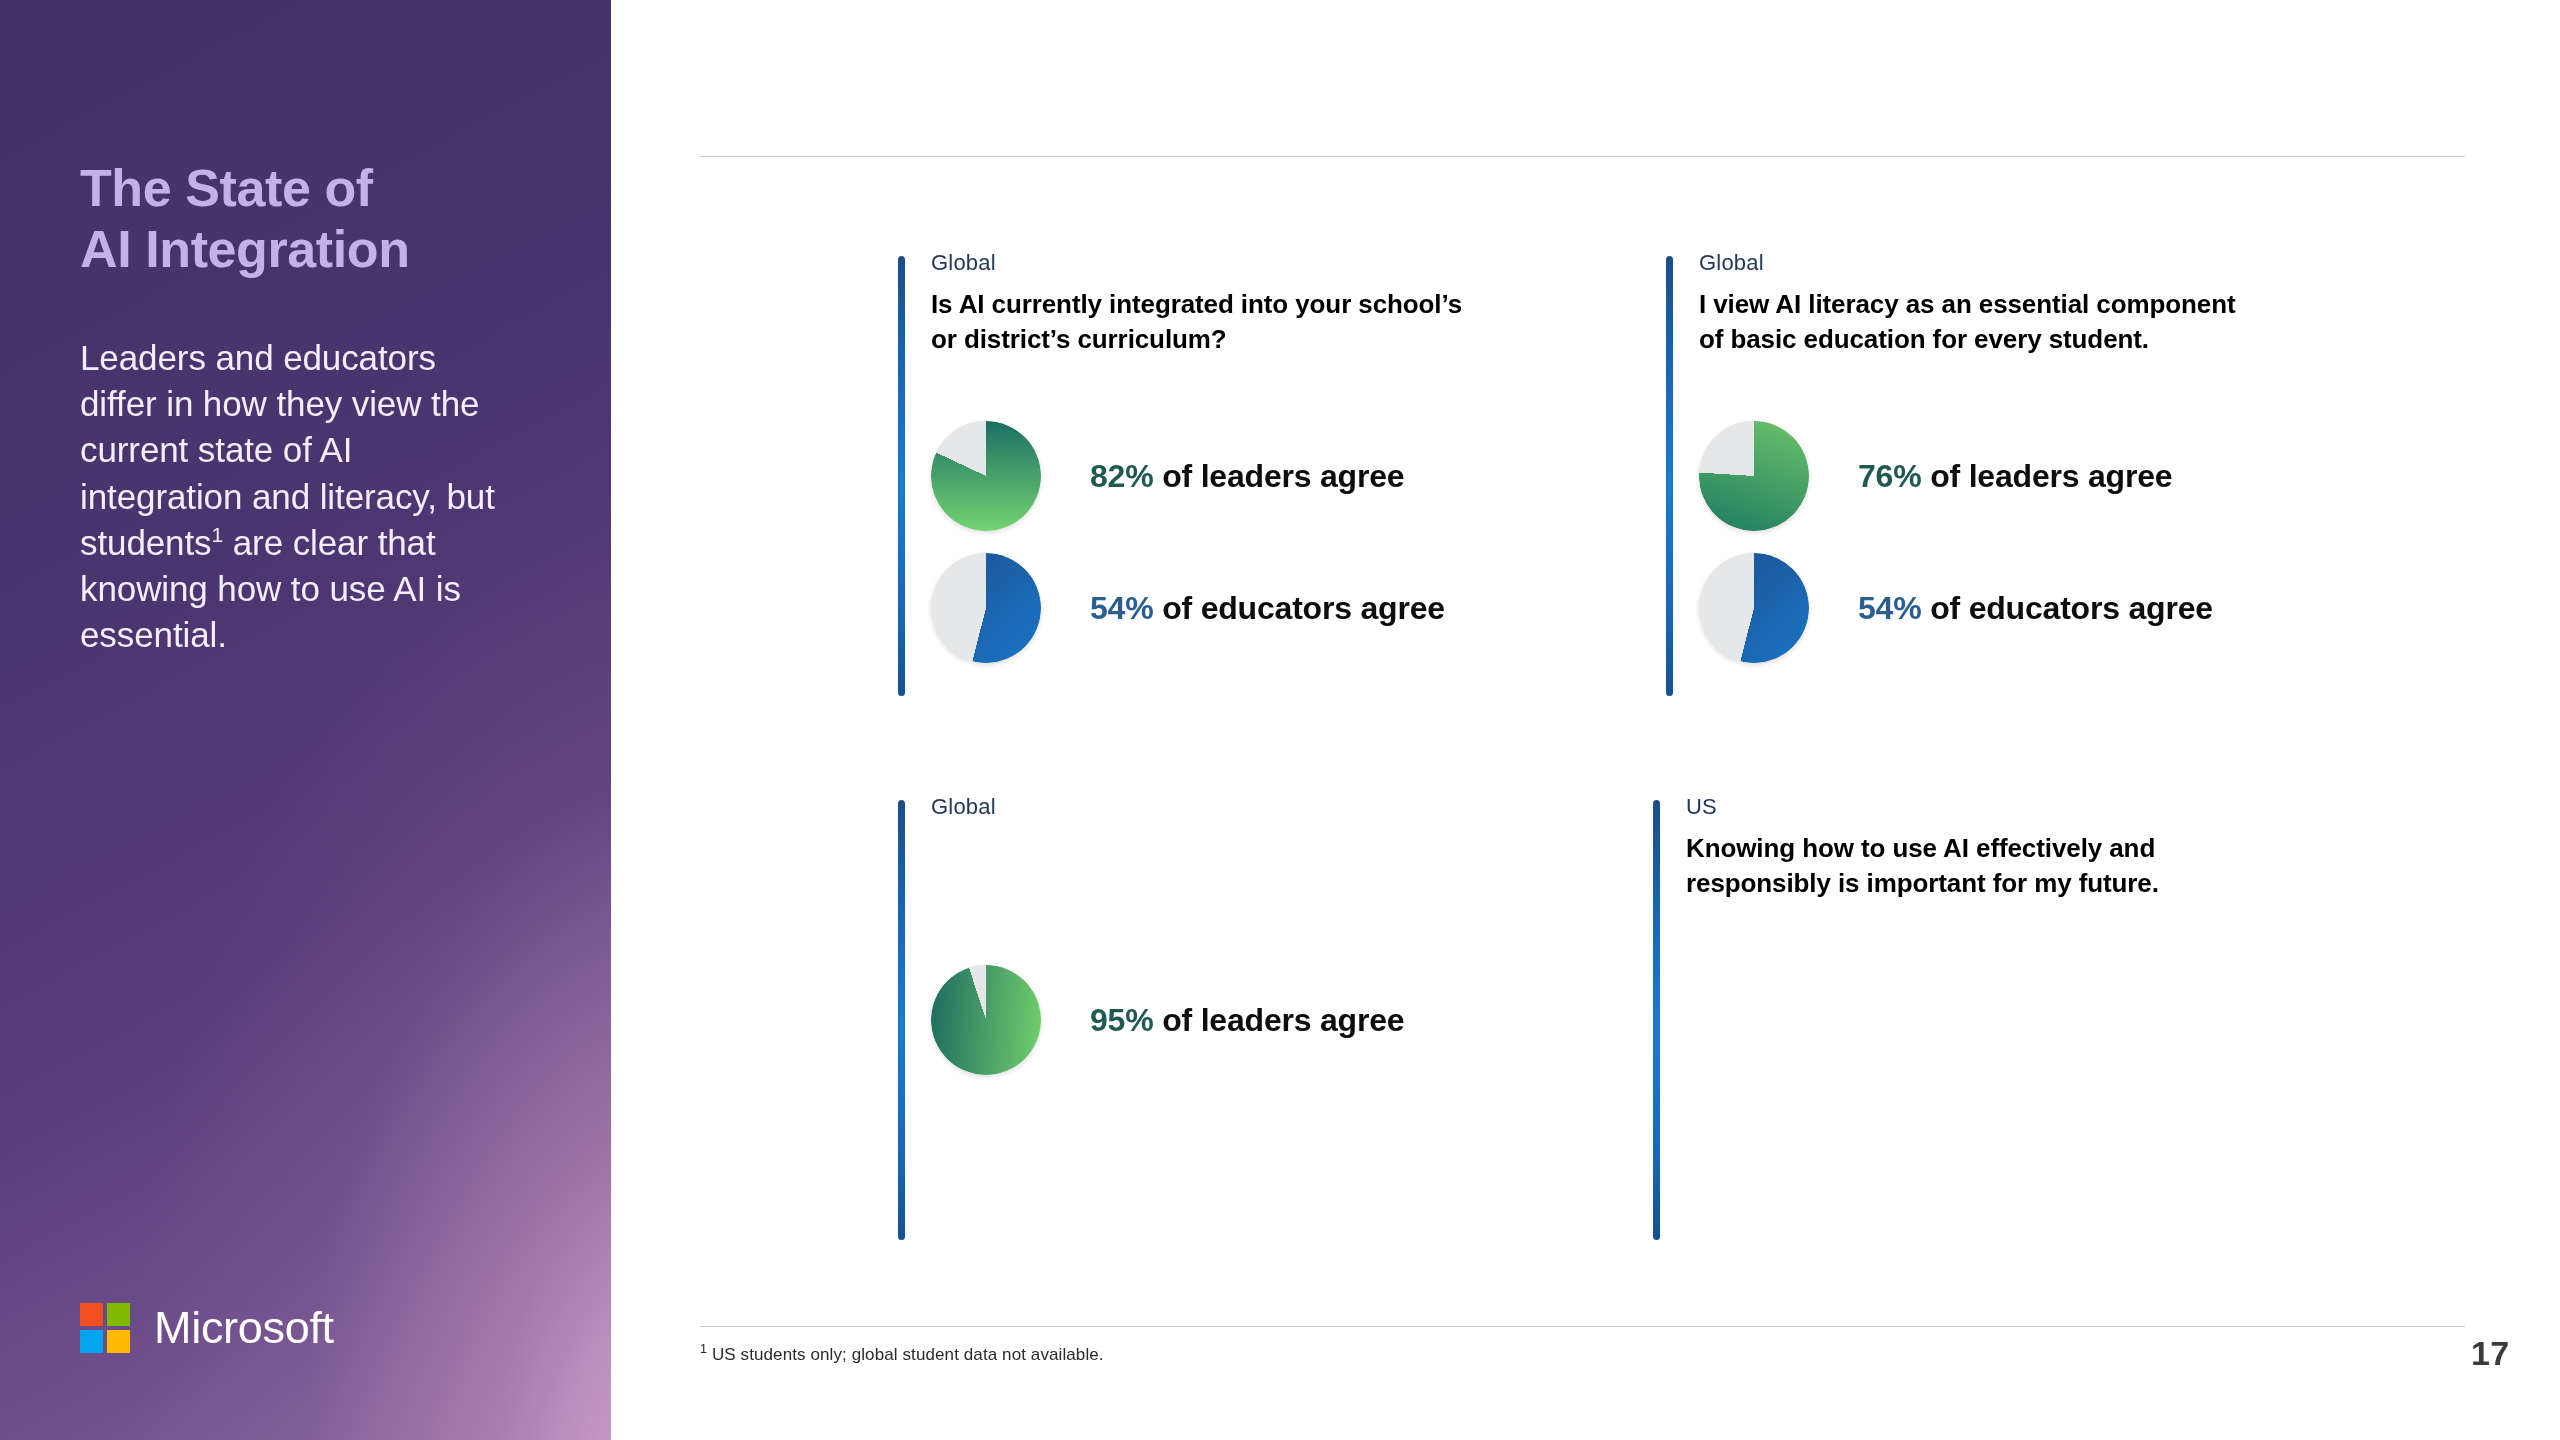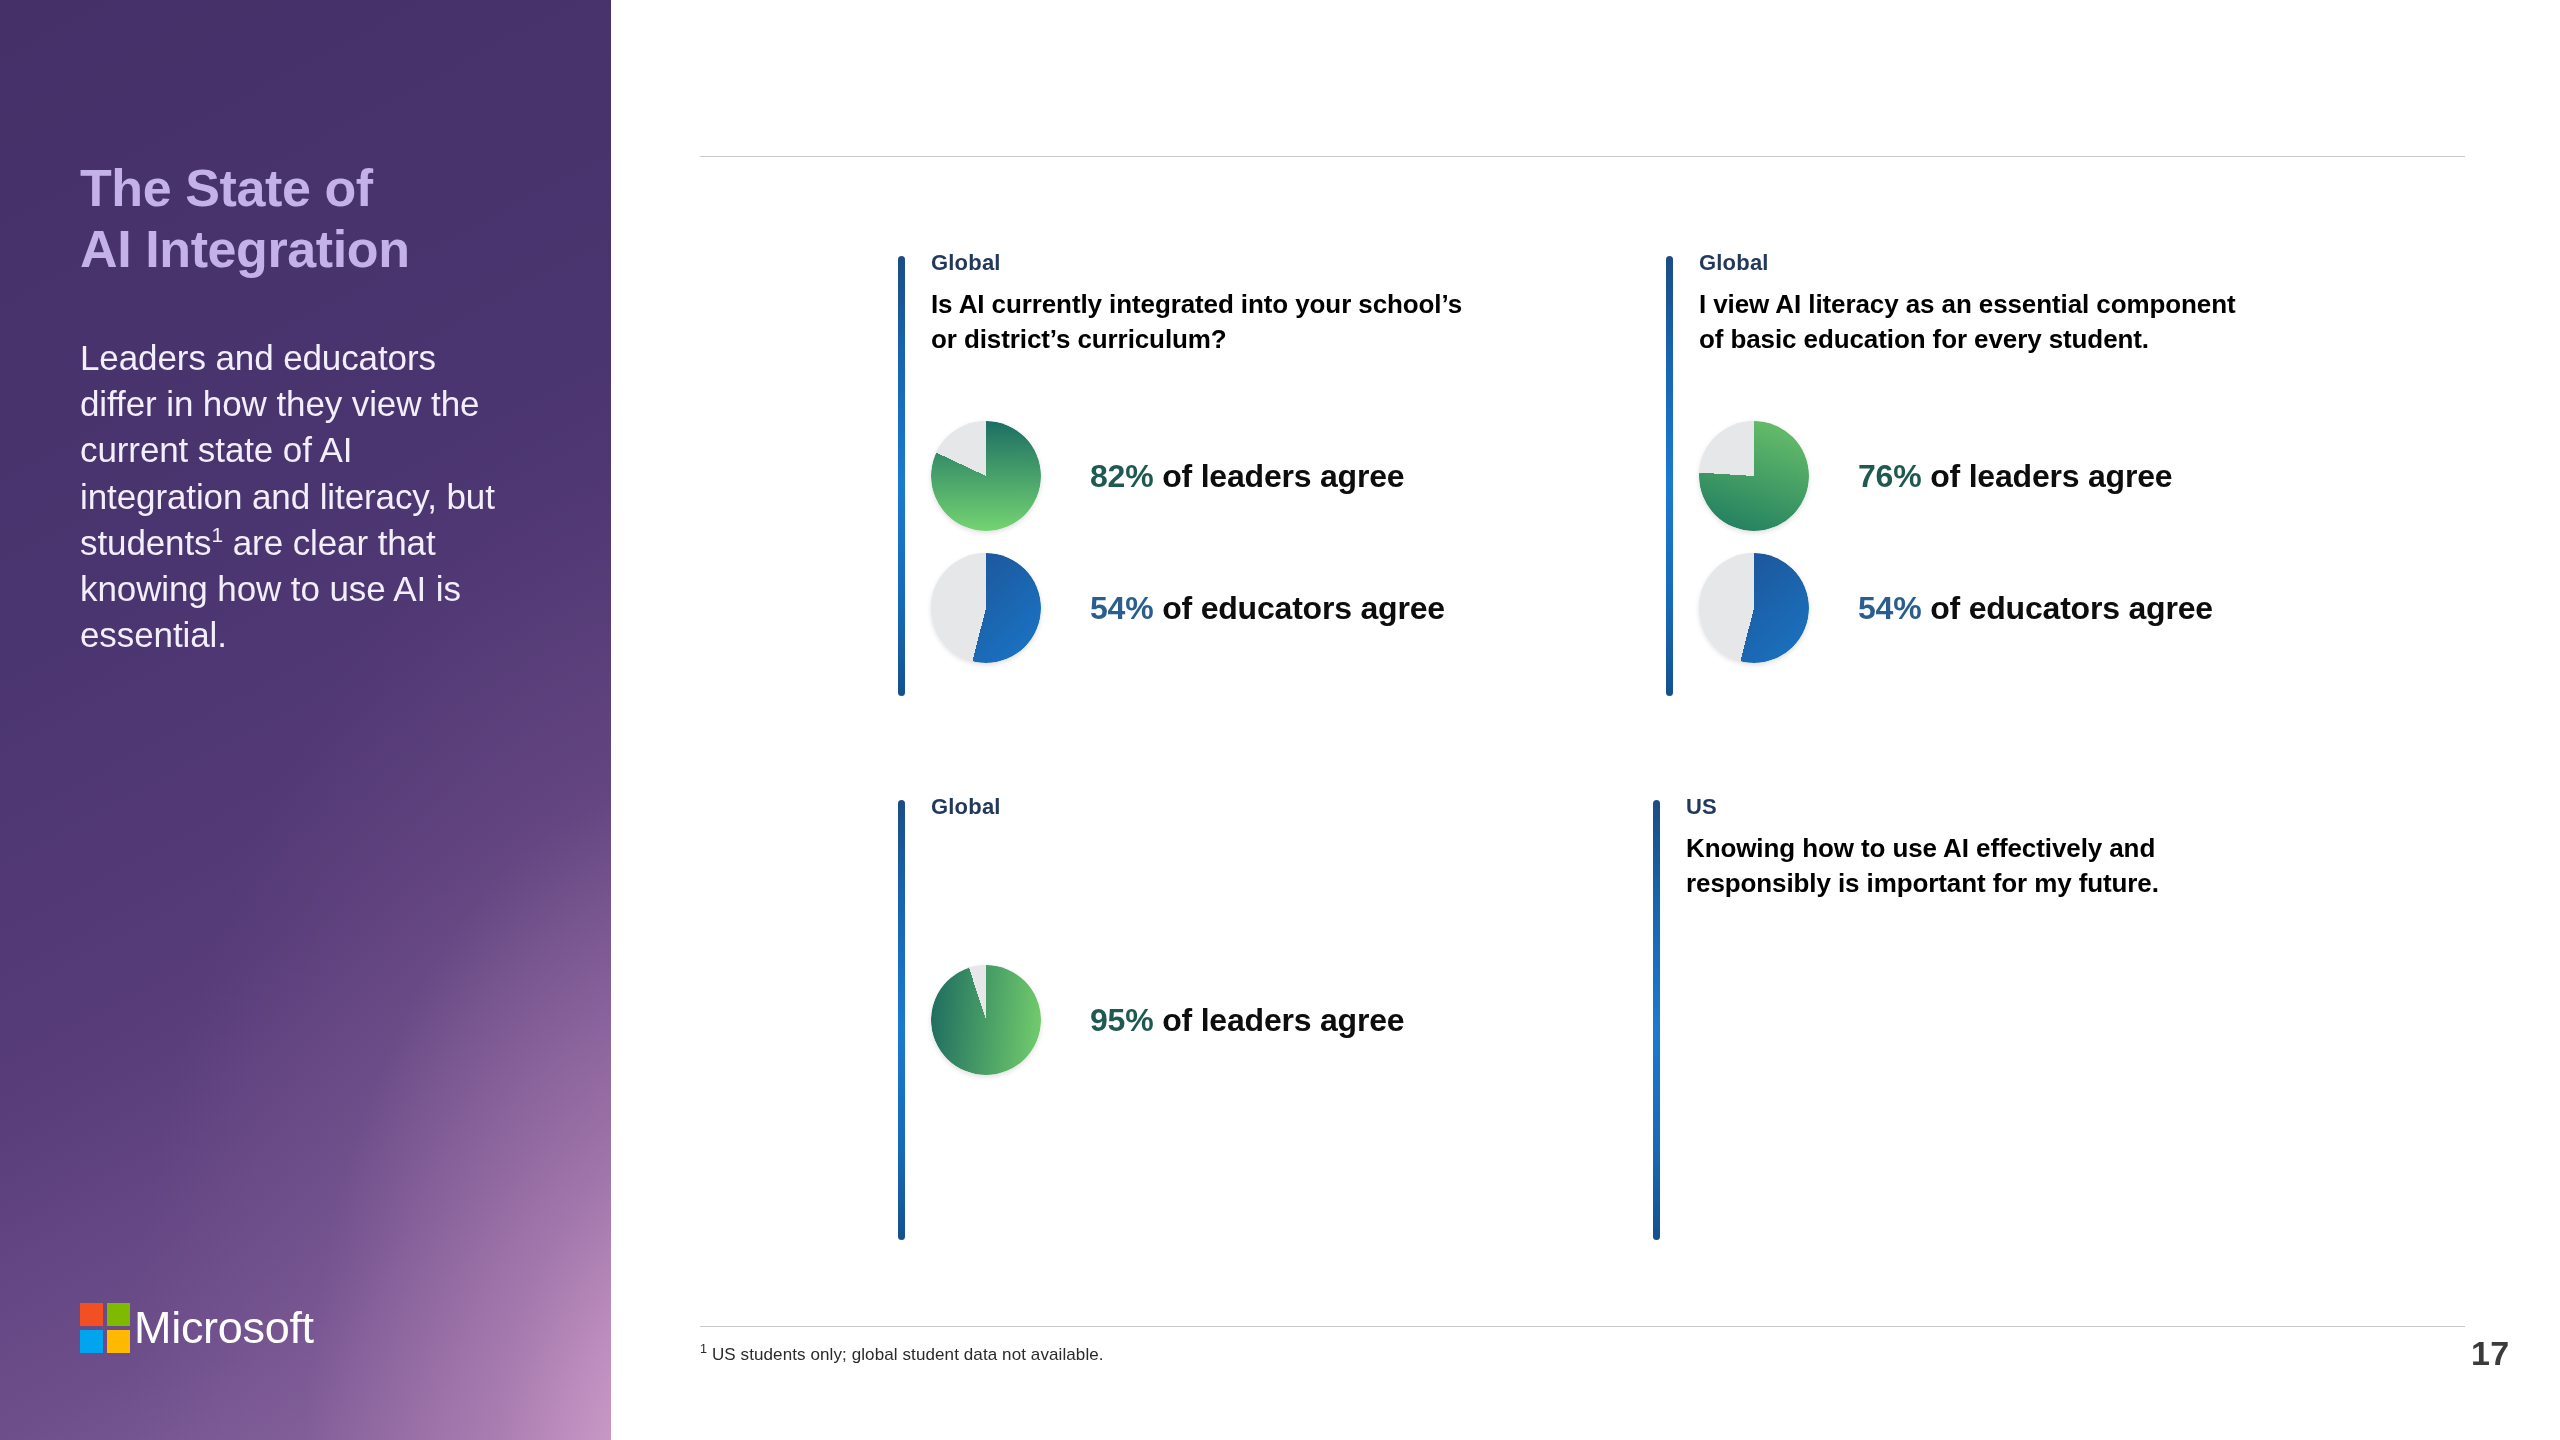--- a/index.html
+++ b/index.html
@@ -63,21 +63,21 @@
     line-height: 0;
   }
 
   
   .ms-logo {
     position: absolute;
     left: 80px;
     bottom: 86px;
     display: flex;
     align-items: center;
-    gap: 4px;
+    gap: 24px;
   }
   .ms-squares {
     width: 50px;
     height: 50px;
     display: grid;
     grid-template-columns: 1fr 1fr;
     grid-template-rows: 1fr 1fr;
     gap: 4px;
   }
   .ms-sq { width: 100%; height: 100%; display:block; }
@@ -156,21 +156,21 @@
     background: linear-gradient(180deg, #1d4c86 0%, #1764ae 22%, #1b7ad0 52%, #1769b6 80%, #14518f 100%);
   }
   .panel-head {
     position: absolute;
     left: 33px;
     top: -6px;
     width: 700px;
   }
   .region-label {
     font-size: 22px;
-    font-weight: 700;
+    font-weight: 400;
     color: #23395b;
     letter-spacing: 0.2px;
     margin-bottom: 11px;
   }
   .question {
     font-size: 26px;
     font-weight: 700;
     color: #000000;
     line-height: 1.33;
     letter-spacing: -0.1px;

